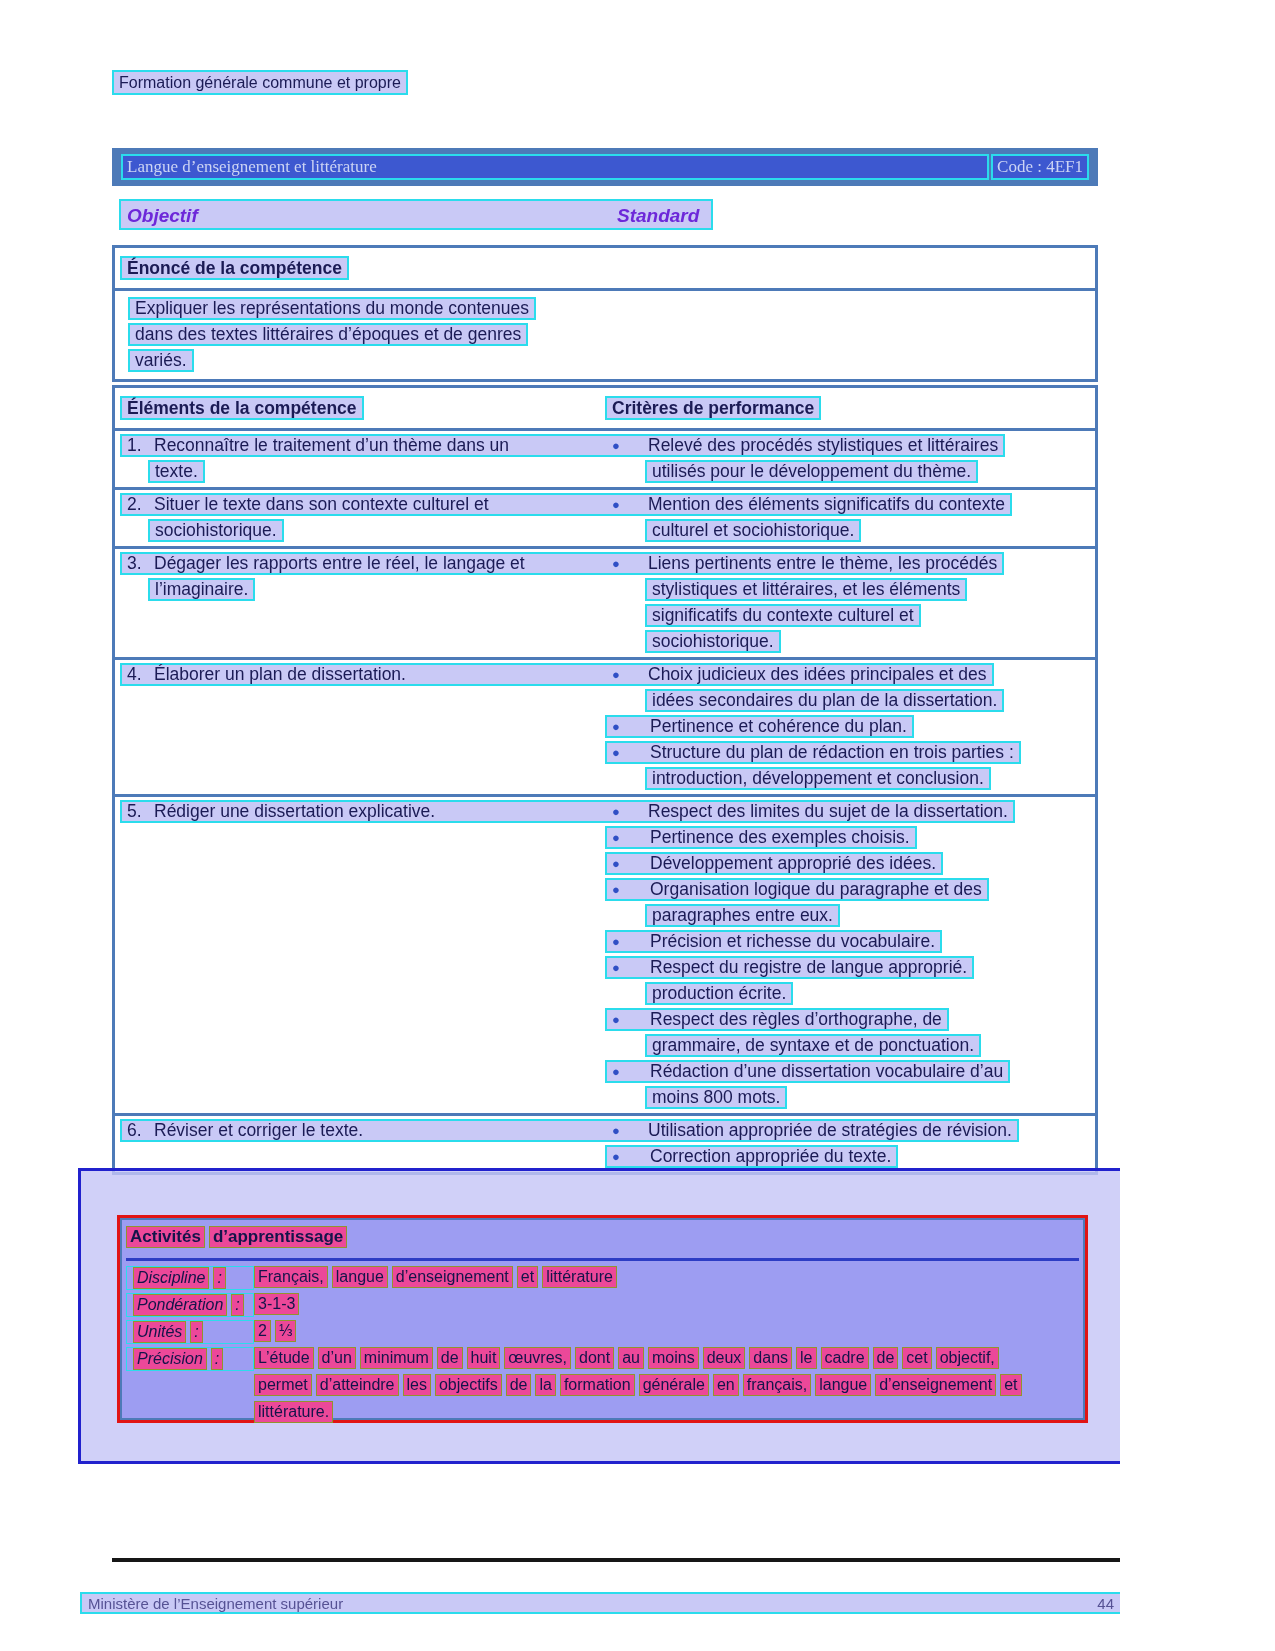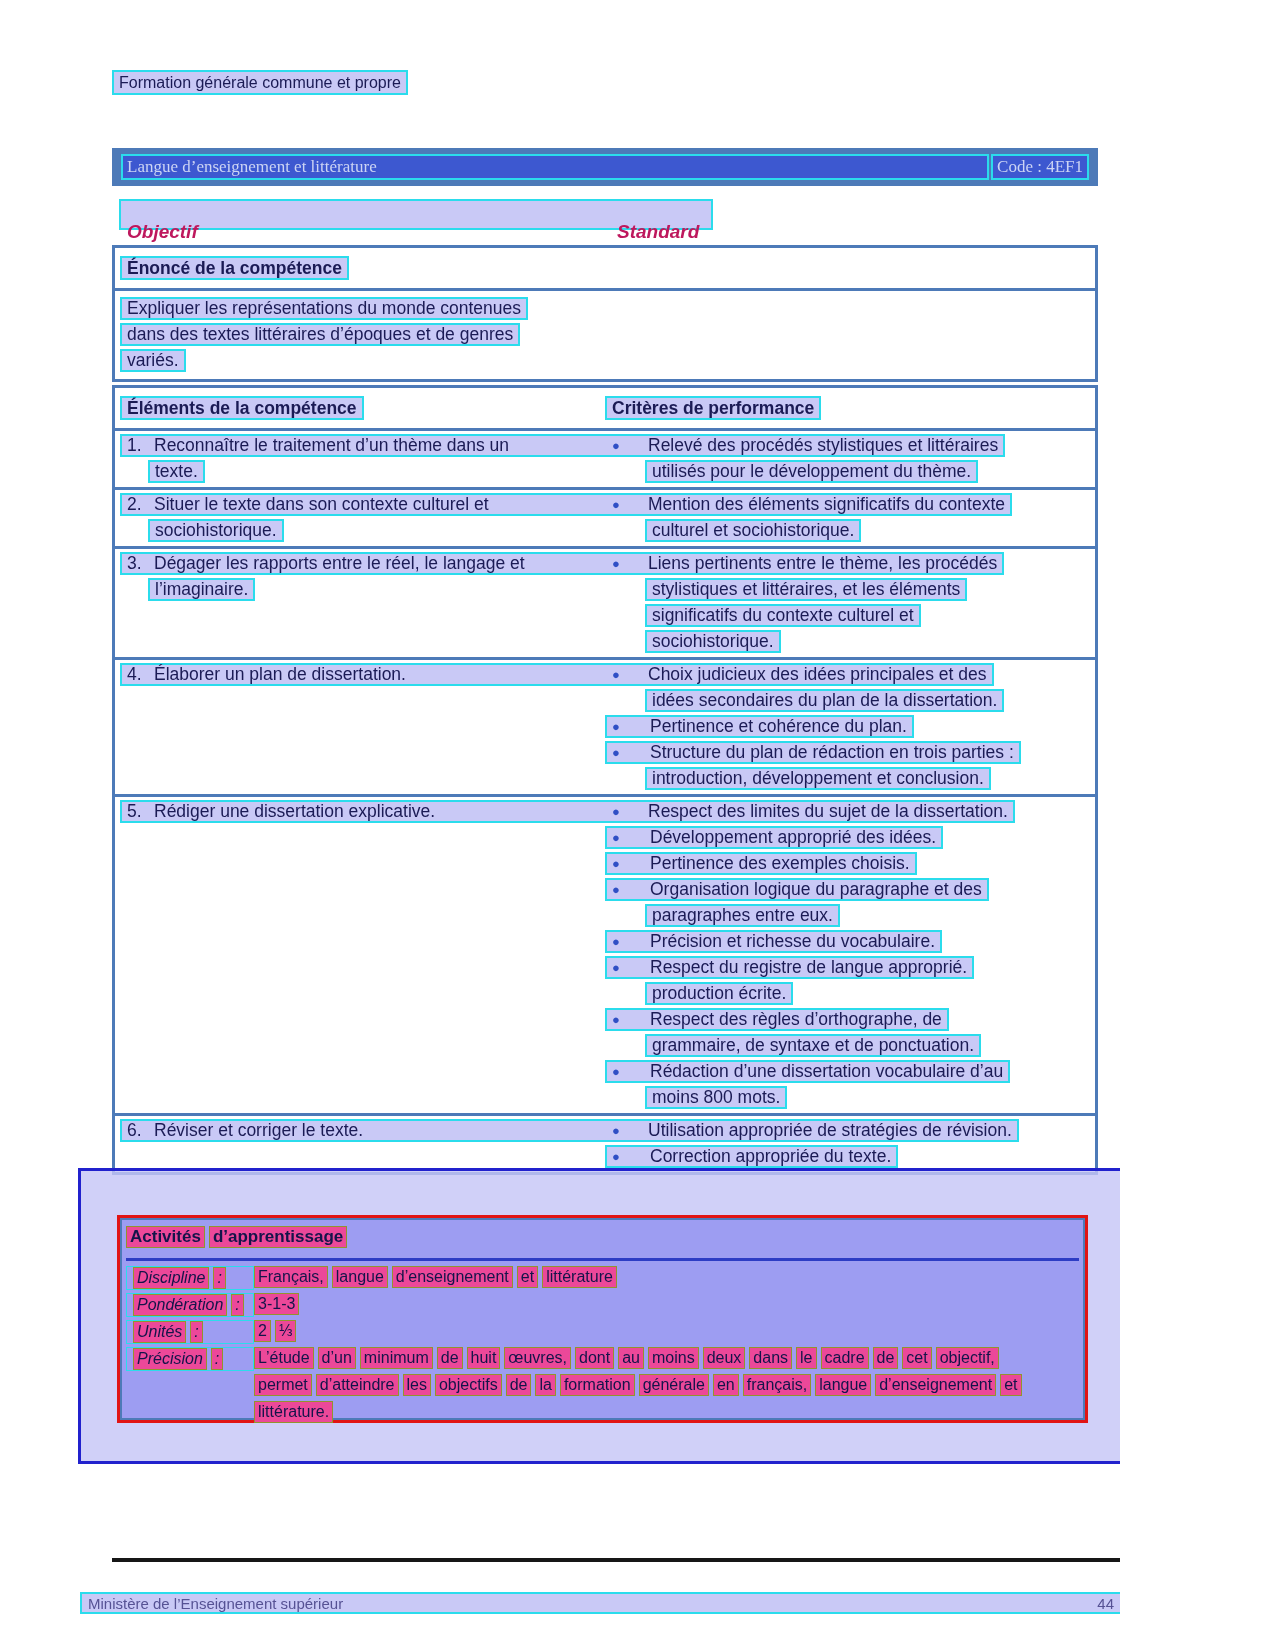--- a/index.html
+++ b/index.html
@@ -16,37 +16,37 @@
   
   .title-bar{position:absolute;left:112px;top:148px;width:986px;height:38px;
              background:#4d7ab8;display:flex;align-items:center;padding:0 9px;box-sizing:border-box;font-family:Liberation Serif, serif;}
   .tb-box{background:#3d58d0;border:2px solid #2bdcec;box-sizing:border-box;height:26px;
           line-height:22px;color:#ccd4f4;font-size:17px;white-space:nowrap;padding:0 4px;}
   .tb-main{flex:1;margin-right:2px;}
   .tb-code{text-align:right;}
 
   
   .obj-std{position:absolute;left:119px;top:199px;width:594px;height:31px;}
-  .obj-std .lbl{position:absolute;top:20px;font-size:19px;font-weight:bold;font-style:italic;color:#be185d;}
+  .obj-std .lbl{position:absolute;top:4px;font-size:19px;font-weight:bold;font-style:italic;color:#6d28d9;}
   .obj-std .objectif{left:6px;}
   .obj-std .standard{left:496px;}
 
   
   .cbox{position:absolute;left:112px;width:986px;border:3px solid #4d7ab8;box-sizing:border-box;background:#fff;}
   .enonce{top:245px;}
   .ctable{top:385px;}
   .divider{height:3px;background:#4d7ab8;}
 
   .bhead{position:relative;height:40px;}
   .bhead .hl{position:absolute;top:8px;height:24px;line-height:20px;padding:0 5px;
              font-weight:bold;font-size:17.5px;white-space:nowrap;}
   .bhead .h-left{left:5px;}
   .bhead .h-right{left:490px;}
 
-  .bbody{padding:6px 0 4px 0;position:relative;}
+  .bbody{padding:6px 0 4px 8px;position:relative;}
   .bbody .tline{position:relative;height:26px;}
   .bbody .tline .hl{position:absolute;left:5px;top:0;height:23px;line-height:19px;
                     padding:0 5px;font-size:17.5px;white-space:nowrap;}
 
   
   .trow{position:relative;padding:3px 0 1px 0;}
   .tline{position:relative;height:26px;}
   .tline .hl{position:absolute;top:0;height:23px;line-height:19px;padding:0 5px;
              font-size:17.5px;white-space:nowrap;}
   .merged{left:5px;}
@@ -176,24 +176,24 @@
           <div class="tline">
             <div class="hl rcont"><span>introduction, développement et conclusion.</span></div>
           </div>
         </div>
         <div class="divider"></div>
         <div class="trow">
           <div class="tline">
             <div class="hl merged"><span class="lcell"><span class="num">5.</span><span>Rédiger une dissertation explicative.</span></span><span class="bullet">●</span><span>Respect des limites du sujet de la dissertation.</span></div>
           </div>
           <div class="tline">
+            <div class="hl rbul"><span class="bullet">●</span><span>Pertinence des exemples choisis.</span></div>
+          </div>
+          <div class="tline">
             <div class="hl rbul"><span class="bullet">●</span><span>Développement approprié des idées.</span></div>
-          </div>
-          <div class="tline">
-            <div class="hl rbul"><span class="bullet">●</span><span>Pertinence des exemples choisis.</span></div>
           </div>
           <div class="tline">
             <div class="hl rbul"><span class="bullet">●</span><span>Organisation logique du paragraphe et des</span></div>
           </div>
           <div class="tline">
             <div class="hl rcont"><span>paragraphes entre eux.</span></div>
           </div>
           <div class="tline">
             <div class="hl rbul"><span class="bullet">●</span><span>Précision et richesse du vocabulaire.</span></div>
           </div>

